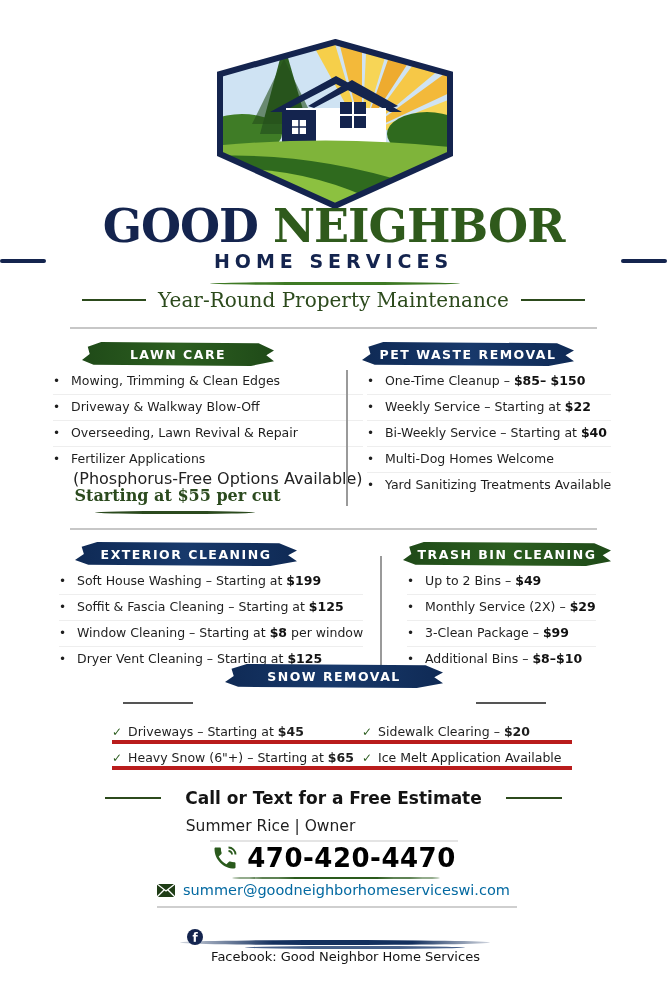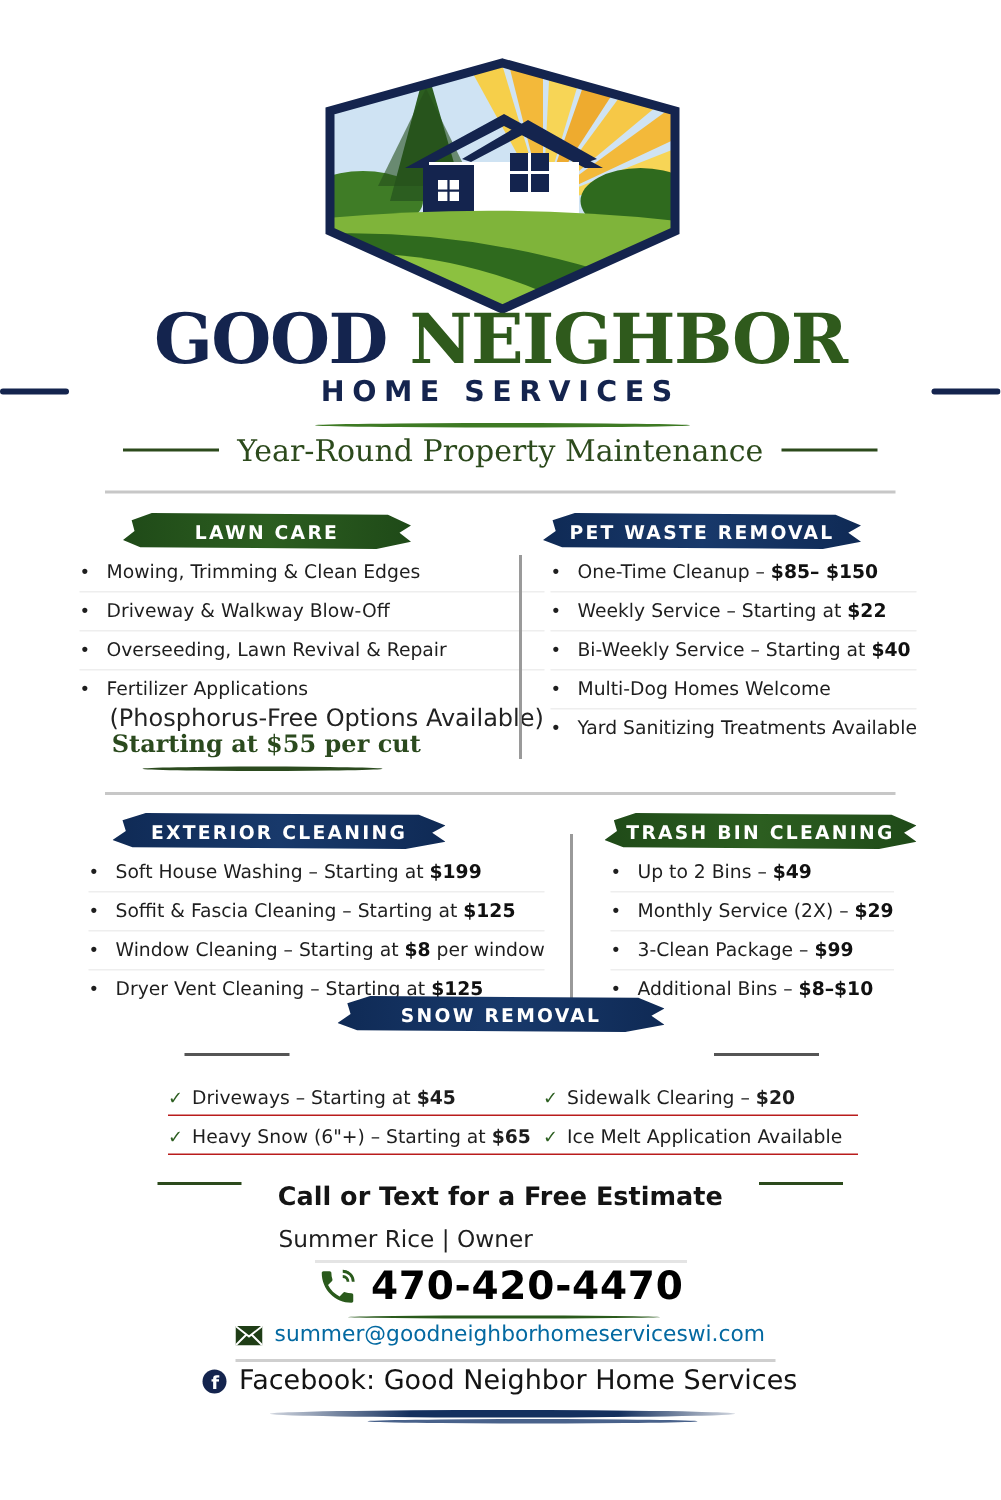--- a/index.html
+++ b/index.html
@@ -63,41 +63,41 @@
   .lawn-price {
     left: 60px; width: 235px; top: 486px; text-align: center;
     font-family: "DejaVu Serif", serif; font-weight: bold; color: #2b4a1e; font-size: 16px;
   }
   .swoosh { position: absolute; border-radius: 50%; }
 
   
   .snow-grid { position: absolute; left: 112px; top: 720px; width: 460px; display: grid; grid-template-columns: 250px 210px; row-gap: 2px; }
   .snow-grid .item {
     font-family: "DejaVu Sans", sans-serif; font-size: 12.5px; color: #1e1e1e; height: 24px; line-height: 24px;
-    border-bottom: 1px solid #b91c1c; white-space: nowrap;
+    border-bottom: 4px solid #b91c1c; white-space: nowrap;
   }
   .snow-grid .item .check { color: #2c5e20; margin-right: 6px; font-size: 12px; }
 
   
   .contact-head {
-    left: 0; width: 667px; top: 788px; display: flex; justify-content: center; gap: 24px;
+    left: 0; width: 667px; top: 788px; display: flex; justify-content: center; align-items: center; gap: 24px;
   }
   .contact-head .rule { width: 56px; height: 1.5px; background: #2c4a1c; }
   .contact-head .text { font-family: "DejaVu Sans", sans-serif; font-weight: bold; font-size: 17px; color: #141414; }
 
   .owner { left: 0; width: 541px; top: 817px; text-align: center; font-family: "DejaVu Sans", sans-serif; font-size: 15.5px; color: #1e1e1e; }
 
   .phone-row { left: 0; width: 667px; top: 843px; display: flex; justify-content: center; align-items: center; gap: 8px; }
   .phone-row .num { font-family: "DejaVu Sans", sans-serif; font-weight: bold; font-size: 26px; color: #000000; letter-spacing: 0.5px; }
 
   .email-row { left: 0; width: 667px; top: 882px; display: flex; justify-content: center; align-items: center; gap: 8px; }
   .email-row .text { font-family: "DejaVu Sans", sans-serif; font-size: 14.5px; color: #0369a1; }
 
   .fb-row { left: 0; width: 667px; top: 910px; display: flex; justify-content: center; align-items: center; gap: 8px; }
-  .fb-row .text { font-family: "DejaVu Sans", sans-serif; font-size: 18px; color: #141414; }
+  .fb-row .text { font-family: "DejaVu Sans", sans-serif; font-size: 13px; color: #141414; margin-top: 39px; }
   .fb-icon { width: 16px; height: 16px; border-radius: 50%; background: #14244e; color: #fff; font-weight: bold; font-size: 12px; display: flex; align-items: flex-end; justify-content: center; font-family: "DejaVu Sans", sans-serif; line-height: 14px; }
 </style>
 </head>
 <body>
 
 <svg id="logo" class="abs" viewBox="0 0 246 180">
   <defs>
     <clipPath id="hex">
         <polygon points="123,8 238,40 238,120 123,172 8,120 8,40"></polygon>
       </clipPath>

